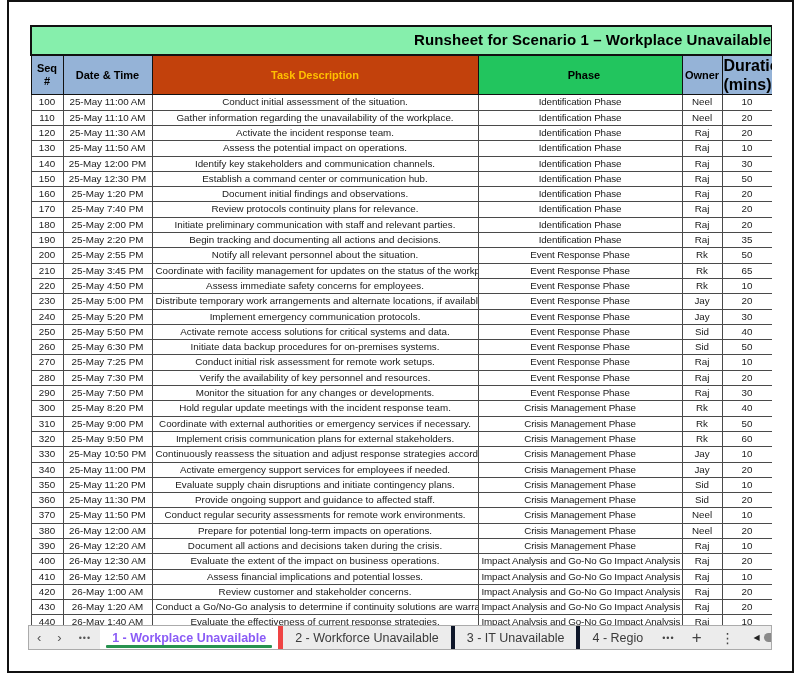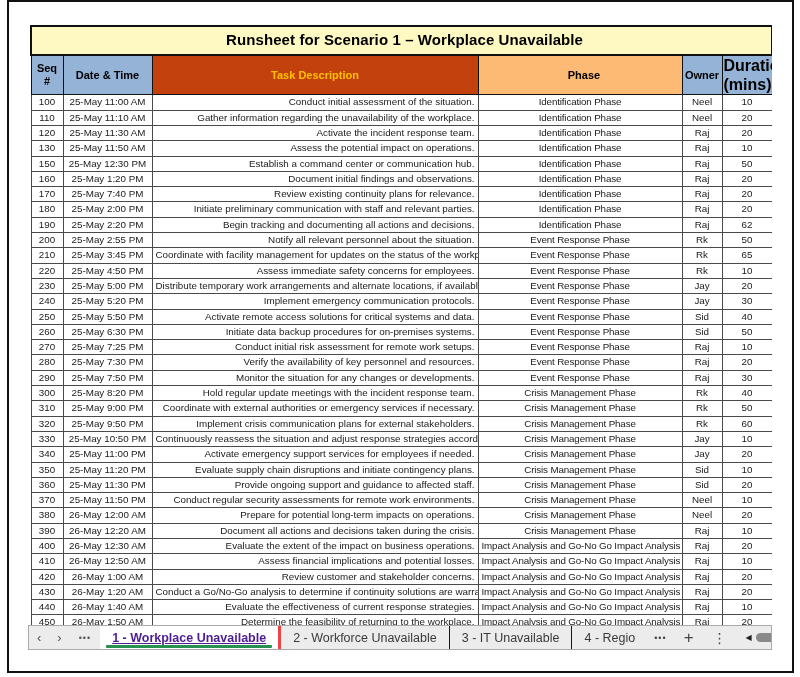--- a/index.html
+++ b/index.html
@@ -13,62 +13,61 @@
     border:2px solid #111; pointer-events:none;
   }
   .sheet-area {
     position:absolute; left:30px; top:25px; width:742px; height:600px;
     overflow:hidden; background:#fff;
   }
   table.runsheet {
     border-collapse:collapse; table-layout:fixed; width:741px;
   }
   .title-cell {
-    background:#fef9c3; border:2px solid #111; height:29px;
-    font-size:15px; font-weight:bold; color:#000; text-align:center;
+    background:#86efac; border:2px solid #111; height:29px;
+    font-size:15px; font-weight:bold; color:#000; text-align:right;
     padding:0 0 0 6px; letter-spacing:0.1px;
   }
   th {
     border:1.5px solid #111; height:29px; font-size:11px; font-weight:bold;
     color:#000; text-align:center; padding:0 1px; line-height:1.2;
     overflow:hidden;
   }
   th.hdr-blue  { background:#95B3D7; }
   th.hdr-white { background:#c2410c; color:#FFC000; }
-  th.hdr-gray  { background:#fdba74;padding-left:9px; }
+  th.hdr-gray  { background:#22c55e;padding-left:9px; }
   th.hdr-duration { font-size:16px;margin-top:24px; }
   td {
     border:1px solid #4a4a4a; height:14.3px; font-size:9.8px; color:#1a1a1a;
     padding:0 3px; white-space:nowrap; overflow:hidden; text-align:center;
     line-height:14.3px;
   }
-  td.task { text-align:right; }
+  td.task { text-align:center; }
   td.phase { letter-spacing:-0.15px; }
   tr.partial td { border-bottom:none; }
 
   .tab-bar {
     position:absolute; left:28px; top:625px; width:744px; height:25px;
     background:#ECECEC; border:1px solid #ABABAB;
     display:flex; align-items:stretch; overflow:hidden;
     font-size:12.5px; color:#333;
   }
   .tab-nav {
     display:flex; align-items:center; padding:0 8px; color:#555;
     font-size:13px; cursor:default; flex:0 0 auto;
   }
   .tab-nav.dots { font-size:9px; letter-spacing:1px; padding:0 9px; }
   .sheet-tab {
     display:flex; align-items:center; padding:0 12px; flex:0 0 auto;
-    border-right:1px solid #0f172a; white-space:nowrap; position:relative;
+    border-right:4px solid #0f172a; white-space:nowrap; position:relative;
     color:#3a3a3a;
   }
   .sheet-tab.active {
-    background:#ffffff; color:#4c1d95; font-weight:bold;
-    border-right:3px solid #ef4444;
-    text-decoration:underline;
+    background:#ffffff; color:#8b5cf6; font-weight:bold;
+    border-right:5px solid #ef4444;
   }
   .sheet-tab.active::after {
     content:""; position:absolute; left:6px; right:6px; bottom:1px;
     height:3px; background:#27924F; border-radius:1px;
   }
   .sheet-tab.truncated { max-width:86px; overflow:hidden; border-right:none; }
   .bar-btn {
     display:flex; align-items:center; padding:0 7px; color:#444;
     flex:0 0 auto;
   }
@@ -136,58 +135,66 @@
         </tr>
         <tr>
           <td class="seq">130</td>
           <td class="datetime">25-May 11:50 AM</td>
           <td class="task">Assess the potential impact on operations.</td>
           <td class="phase">Identification Phase</td>
           <td class="owner">Raj</td>
           <td class="duration">10</td>
         </tr>
         <tr>
+          <td class="seq">140</td>
+          <td class="datetime">25-May 12:00 PM</td>
+          <td class="task">Identify key stakeholders and communication channels.</td>
+          <td class="phase">Identification Phase</td>
+          <td class="owner">Raj</td>
+          <td class="duration">30</td>
+        </tr>
+        <tr>
           <td class="seq">150</td>
           <td class="datetime">25-May 12:30 PM</td>
           <td class="task">Establish a command center or communication hub.</td>
           <td class="phase">Identification Phase</td>
           <td class="owner">Raj</td>
           <td class="duration">50</td>
         </tr>
         <tr>
           <td class="seq">160</td>
           <td class="datetime">25-May 1:20 PM</td>
           <td class="task">Document initial findings and observations.</td>
           <td class="phase">Identification Phase</td>
           <td class="owner">Raj</td>
           <td class="duration">20</td>
         </tr>
         <tr>
           <td class="seq">170</td>
           <td class="datetime">25-May 7:40 PM</td>
-          <td class="task">Review existing continuity plans for relevance.</td>
+          <td class="task">Review protocols continuity plans for relevance.</td>
           <td class="phase">Identification Phase</td>
           <td class="owner">Raj</td>
           <td class="duration">20</td>
         </tr>
         <tr>
           <td class="seq">180</td>
           <td class="datetime">25-May 2:00 PM</td>
           <td class="task">Initiate preliminary communication with staff and relevant parties.</td>
           <td class="phase">Identification Phase</td>
           <td class="owner">Raj</td>
           <td class="duration">20</td>
         </tr>
         <tr>
           <td class="seq">190</td>
           <td class="datetime">25-May 2:20 PM</td>
           <td class="task">Begin tracking and documenting all actions and decisions.</td>
           <td class="phase">Identification Phase</td>
           <td class="owner">Raj</td>
-          <td class="duration">62</td>
+          <td class="duration">35</td>
         </tr>
         <tr>
           <td class="seq">200</td>
           <td class="datetime">25-May 2:55 PM</td>
           <td class="task">Notify all relevant personnel about the situation.</td>
           <td class="phase">Event Response Phase</td>
           <td class="owner">Rk</td>
           <td class="duration">50</td>
         </tr>
         <tr>

